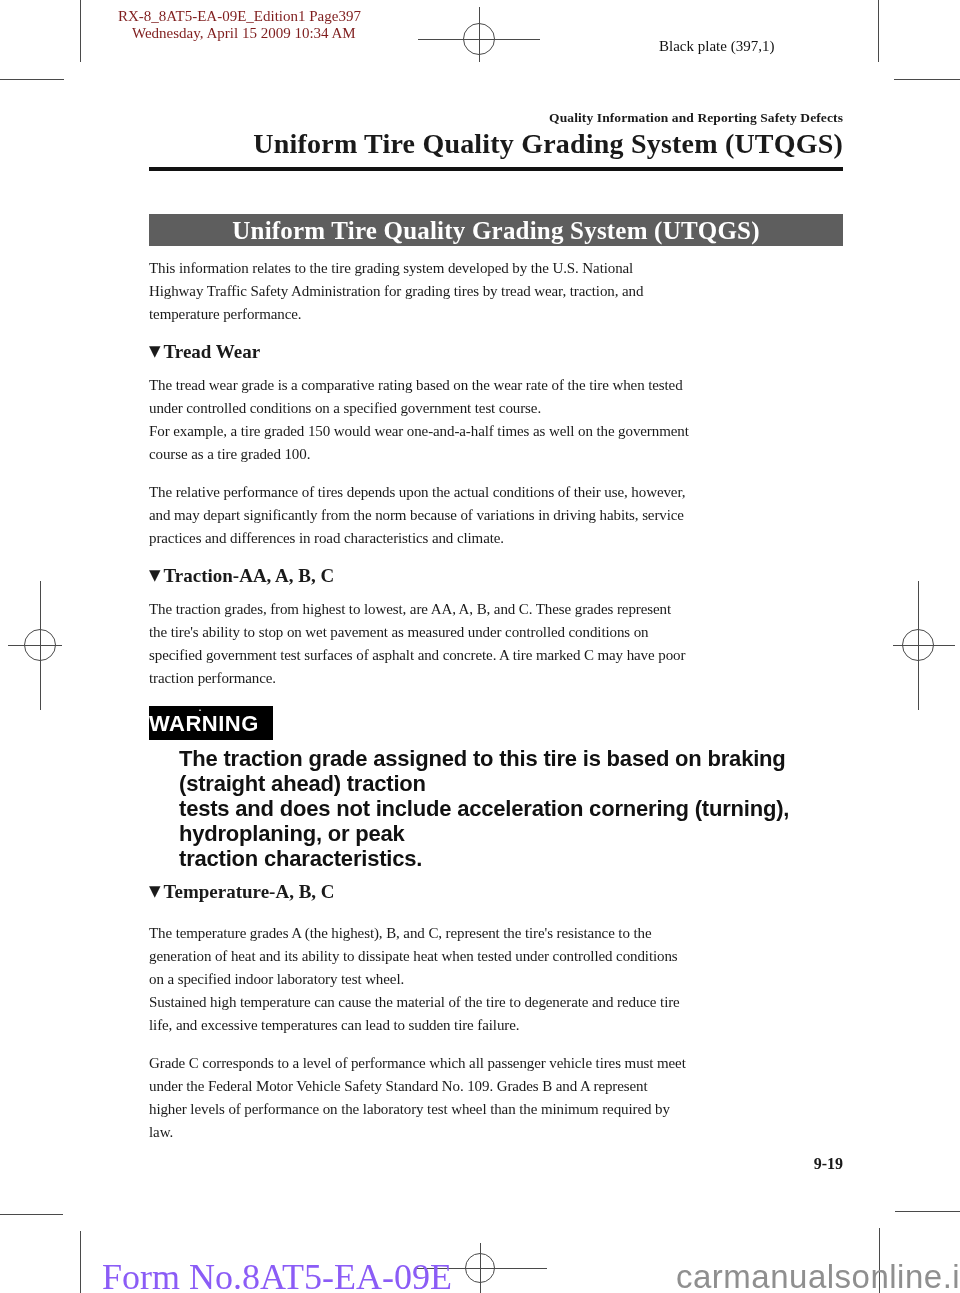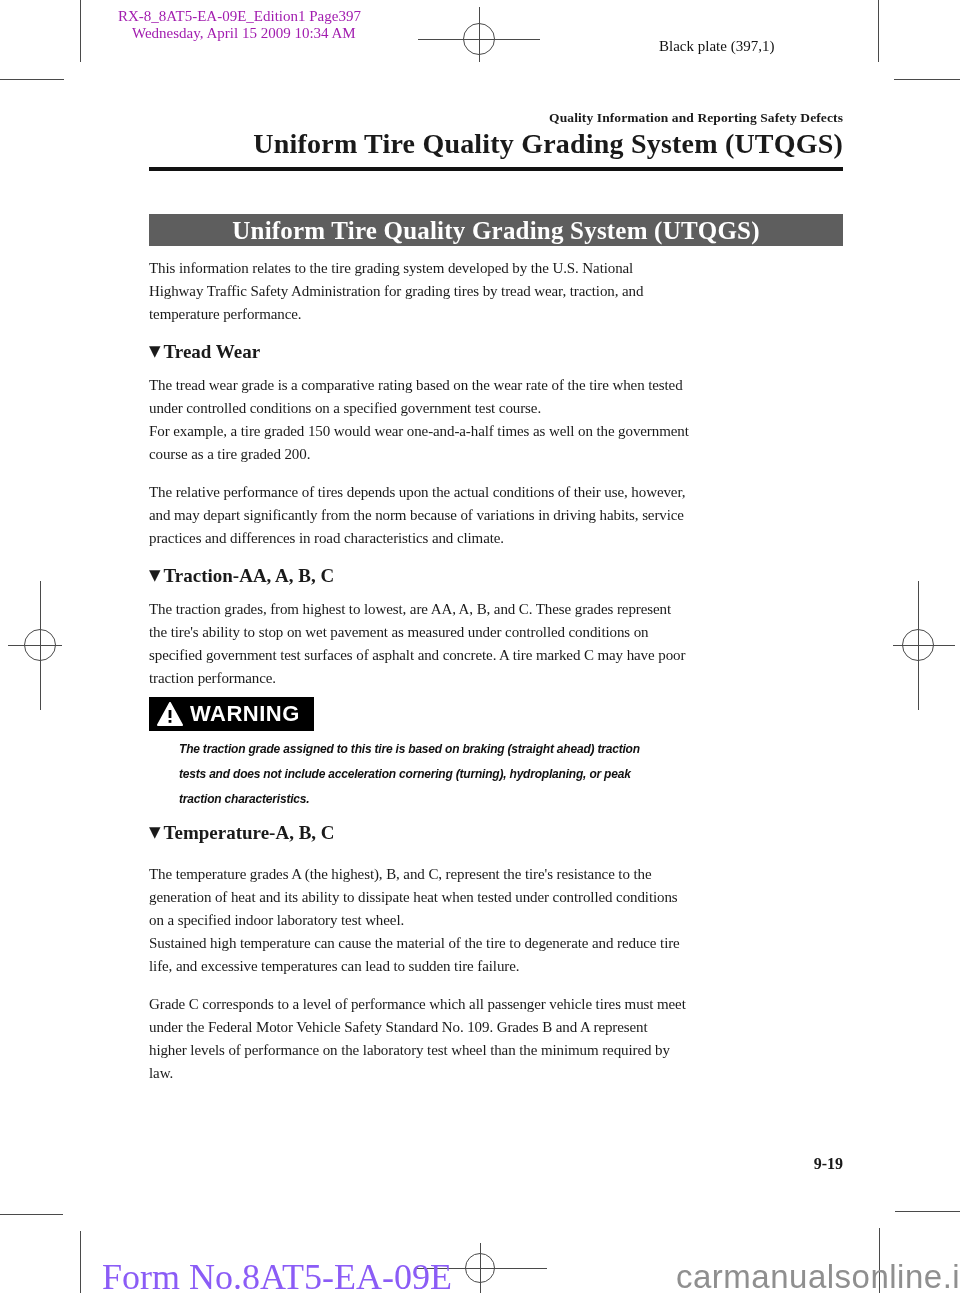--- a/index.html
+++ b/index.html
@@ -9,21 +9,21 @@
   }
   
   .mark{position:absolute;background:#4a4a4a;}
   .mark.h{height:1px;}
   .mark.v{width:1px;}
   .reg-circle{
     position:absolute;border:1.5px solid #4a4a4a;border-radius:50%;
     background:transparent;box-sizing:border-box;
   }
   
-  .slug{position:absolute;font-size:15px;line-height:17px;color:#a21caf;}
+  .slug{position:absolute;font-size:15px;line-height:17px;color:#7f1d1d;}
   .plate{position:absolute;font-size:15px;color:#111;margin-left:8px;}
   
   .doc-header{position:absolute;left:149px;top:110px;width:694px;text-align:right;}
   .eyebrow{font-size:13.5px;font-weight:bold;letter-spacing:0.1px;}
   .big-title{font-size:28px;font-weight:bold;margin-top:2px;letter-spacing:0.2px;}
   .header-rule{position:absolute;left:149px;top:167px;width:694px;height:4px;background:#111;}
   
   .content{position:absolute;left:149px;top:214px;width:694px;}
   .banner{
     height:32px;background:#5e5e5e;color:#ffffff;text-align:center;
@@ -38,26 +38,26 @@
     margin-top:14px;font-size:19px;font-weight:bold;line-height:23px;
     display:flex;align-items:center;
   }
   .sec-marker{font-size:15px;margin-right:3px;line-height:19px;
     font-family:"DejaVu Sans", sans-serif;}
   
   .warning{margin-top:7px;}
   .warn-label{
     display:inline-flex;align-items:center;background:#000;color:#fff;
     font-family:"Liberation Sans", sans-serif;font-weight:bold;font-size:22px;
-    padding:3px 14px 3px 8px;height:28px;letter-spacing:0.5px;
+    padding:3px 14px 3px 0;height:28px;letter-spacing:0.5px;flex-direction:column;
   }
   .warn-label svg{margin-right:7px;display:block;}
   .warn-text{
     margin:6px 0 0 30px;font-family:"Liberation Sans", sans-serif;
-    font-style:italic;font-weight:600;font-size:12px;line-height:25px;
+    font-weight:600;font-size:22px;line-height:25px;
     color:#111;white-space:pre-line;letter-spacing:-0.2px;width:655px;
   }
   
   .page-number{position:absolute;top:1155px;left:149px;width:694px;text-align:right;
     font-size:16px;font-weight:bold;}
   .form-number{position:absolute;left:102px;top:1256px;font-size:36px;color:#8b5cf6;}
   .watermark{
     position:absolute;left:676px;top:1258px;font-family:"Liberation Sans", sans-serif;
     font-size:33px;color:#8f8f8f;letter-spacing:0.5px;
   }
@@ -117,21 +117,21 @@
 Highway Traffic Safety Administration for grading tires by tread wear, traction, and
 temperature performance.</p>
 
   <div class="sec-head">
     <span class="sec-marker">▼</span>
     <span>Tread Wear</span>
   </div>
   <p class="para">The tread wear grade is a comparative rating based on the wear rate of the tire when tested
 under controlled conditions on a specified government test course.
 For example, a tire graded 150 would wear one-and-a-half times as well on the government
-course as a tire graded 200.</p>
+course as a tire graded 100.</p>
   <p class="para gap">The relative performance of tires depends upon the actual conditions of their use, however,
 and may depart significantly from the norm because of variations in driving habits, service
 practices and differences in road characteristics and climate.</p>
 
   <div class="sec-head">
     <span class="sec-marker">▼</span>
     <span>Traction-AA, A, B, C</span>
   </div>
   <p class="para">The traction grades, from highest to lowest, are AA, A, B, and C. These grades represent
 the tire's ability to stop on wet pavement as measured under controlled conditions on

